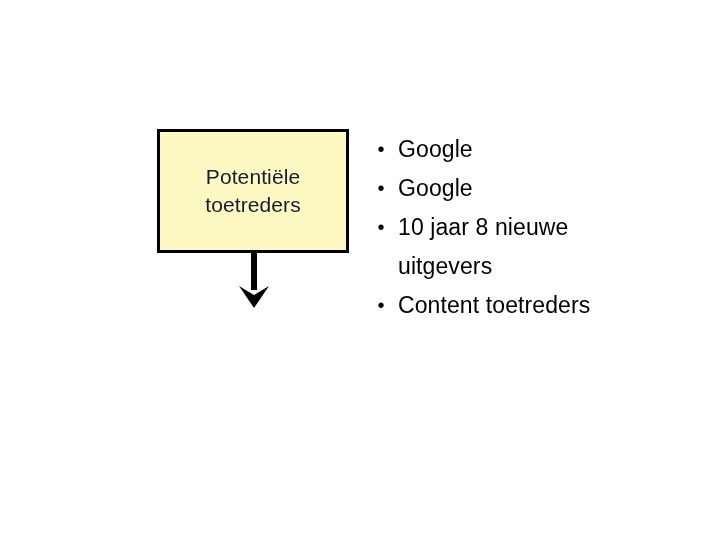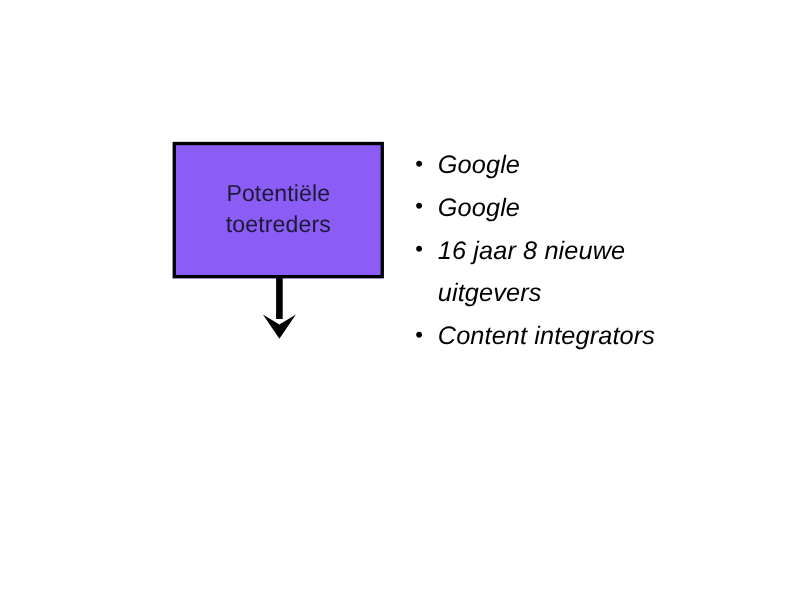--- a/index.html
+++ b/index.html
@@ -26,21 +26,21 @@
   }
 
   
   #entrants-box {
     position: absolute;
     left: 157px;
     top: 129px;
     width: 192px;
     height: 124px;
     box-sizing: border-box;
-    background: #8b5cf6;
+    background: #fef9c3;
     border: 3px solid #000000;
     display: flex;
     align-items: center;
     justify-content: center;
   }
   #entrants-box-label {
     color: #1A1A33;
     font-size: 21px;
     line-height: 28px;
     text-align: center;
@@ -81,21 +81,20 @@
     left: 4px;
     top: 0;
     width: 14px;
     text-align: center;
     font-size: 20px;
     line-height: 39px;
     color: #000000;
   }
   #bullet-list li .bullet-text {
     display: block;
-    font-style: italic;
   }
 </style>
 </head>
 <body>
 
 <div id="slide">
 
   <div id="entrants-box">
     <div id="entrants-box-label">Potentiële
 toetreders</div>
@@ -112,21 +111,21 @@
     <li>
       <span class="bullet-dot">•</span>
       <span class="bullet-text">Google</span>
     </li>
     <li>
       <span class="bullet-dot">•</span>
       <span class="bullet-text">Google</span>
     </li>
     <li>
       <span class="bullet-dot">•</span>
-      <span class="bullet-text">16 jaar 8 nieuwe uitgevers</span>
+      <span class="bullet-text">10 jaar 8 nieuwe uitgevers</span>
     </li>
     <li>
       <span class="bullet-dot">•</span>
-      <span class="bullet-text">Content integrators</span>
+      <span class="bullet-text">Content toetreders</span>
     </li>
   </ul>
 
 </div>
 
 </body></html>

